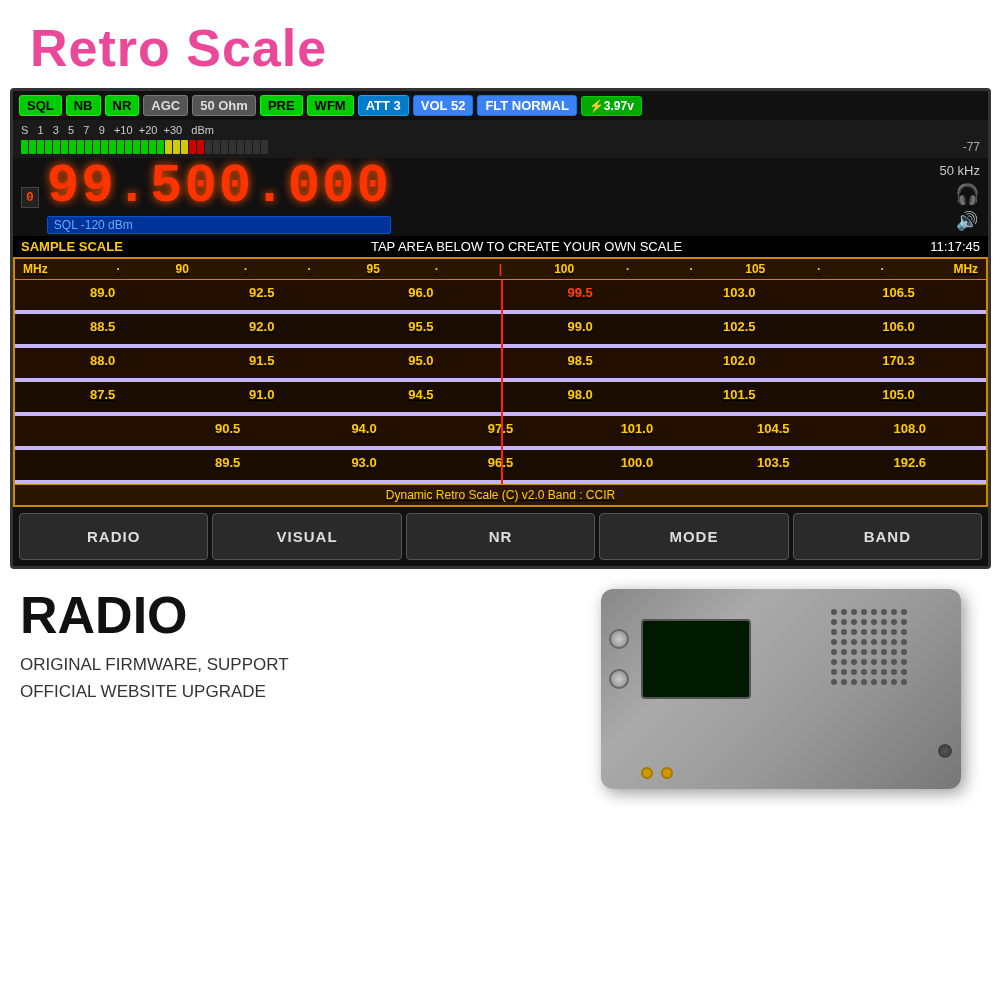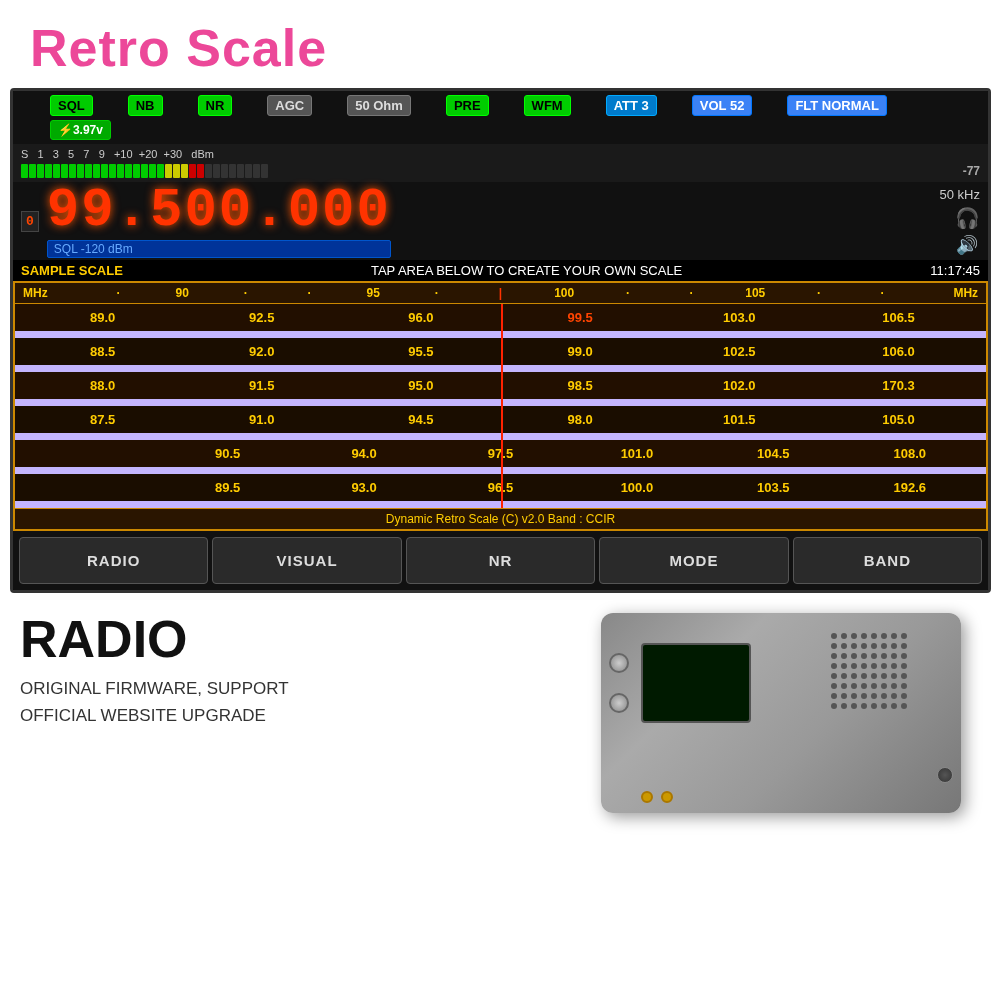--- a/index.html
+++ b/index.html
@@ -36,21 +36,20 @@
       padding: 4px 6px;
       flex-wrap: wrap;
     }
 
     .badge {
       padding: 2px 7px;
       border-radius: 3px;
       font-size: 13px;
       font-weight: bold;
       border: 1.5px solid;
-      margin-left: 31px;
     }
     .badge-green { background: #00cc00; color: #000; border-color: #00ff00; }
     .badge-gray { background: #555; color: #ddd; border-color: #777; }
     .badge-cyan { background: #007bcc; color: #fff; border-color: #00aaff; }
     .badge-blue { background: #3b82f6; color: #fff; border-color: #0077ff; }
     .badge-battery { background: #00aa00; color: #fff; border-color: #00cc00; font-size: 12px; }
 
     
     .meter-row {
       display: flex;
@@ -67,21 +66,21 @@
     }
     .bar-seg {
       height: 14px;
       width: 7px;
       border-radius: 1px;
     }
     .bar-green { background: #00cc00; }
     .bar-yellow { background: #cccc00; }
     .bar-red { background: #cc0000; }
     .bar-empty { background: #333; }
-    .dbm-val { color: #aaa; font-size: 12px; margin-left: 16px; font-weight: bold; }
+    .dbm-val { color: #aaa; font-size: 12px; margin-left: 16px; }
 
     
     .freq-row {
       display: flex;
       align-items: center;
       background: #111;
       padding: 2px 8px;
       justify-content: space-between;
     }
     .freq-left { display: flex; align-items: center; gap: 8px; }
@@ -146,20 +145,21 @@
       font-size: 13px;
     }
 
     
     .retro-scale {
       background: #1a0d00;
       border: 2px solid #cc8800;
       margin: 0;
       position: relative;
       overflow: hidden;
+      text-decoration: underline;
     }
 
     .scale-header-row {
       display: flex;
       align-items: center;
       background: #2a1500;
       border-bottom: 1px solid #cc8800;
       padding: 3px 8px;
       color: #ffcc00;
       font-size: 12px;
@@ -168,22 +168,21 @@
 
     .scale-header-row span {
       flex: 1;
       text-align: center;
     }
     .scale-header-row .mhz-left { text-align: left; }
     .scale-header-row .mhz-right { text-align: right; }
 
     .freq-scale-row {
       display: flex;
-      align-items: center;
-      border-bottom: 7px solid #c4b5fd;
+      border-bottom: 4px solid #c4b5fd;
       padding: 5px 8px;
       position: relative;
       min-height: 34px;
     }
     .freq-scale-row:nth-child(odd) { background: #1a0d00; }
     .freq-scale-row:nth-child(even) { background: #220f00; }
 
     .freq-scale-row span {
       flex: 1;
       text-align: center;

